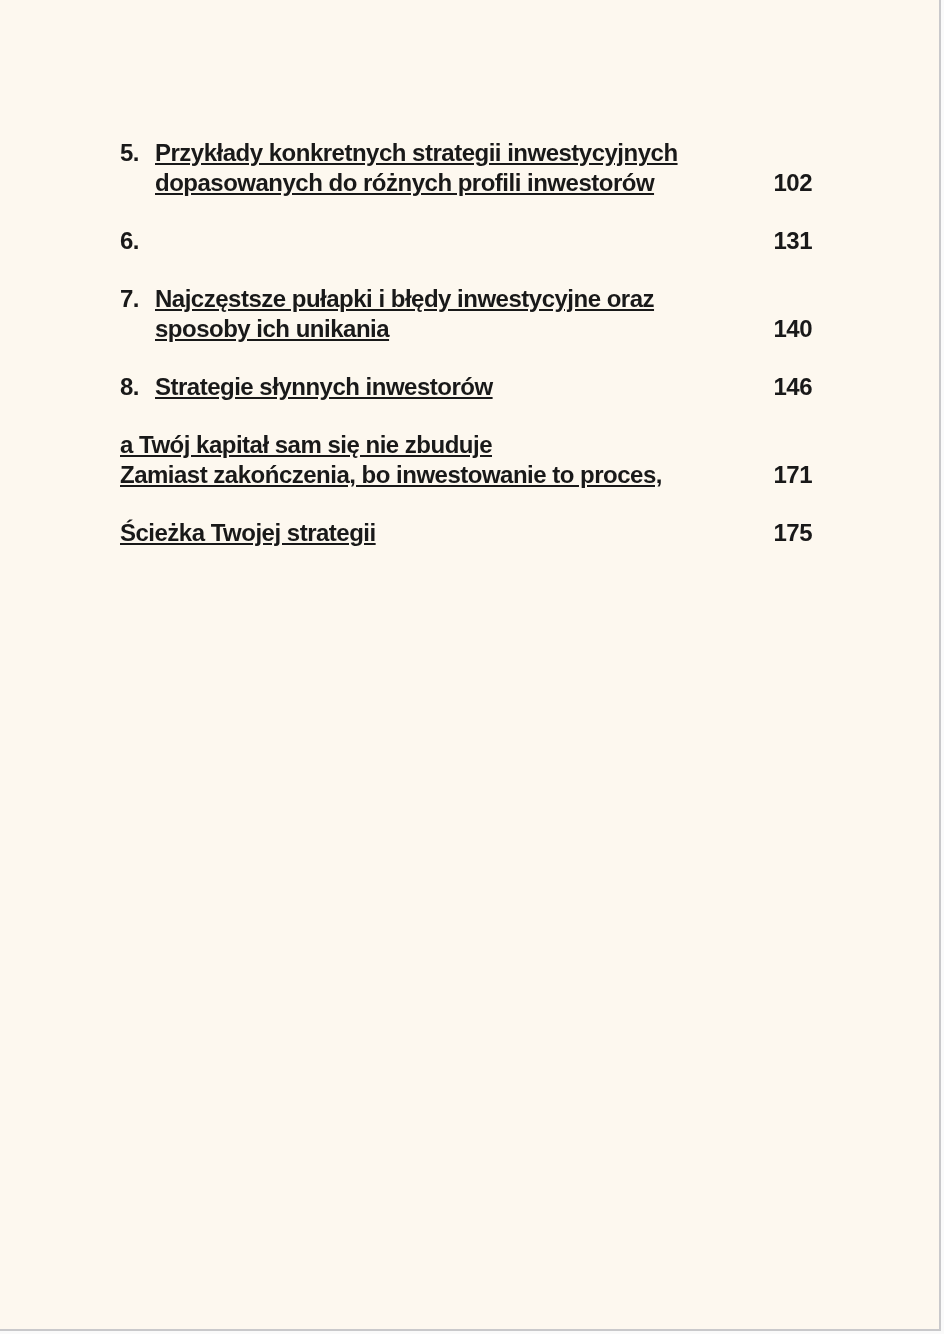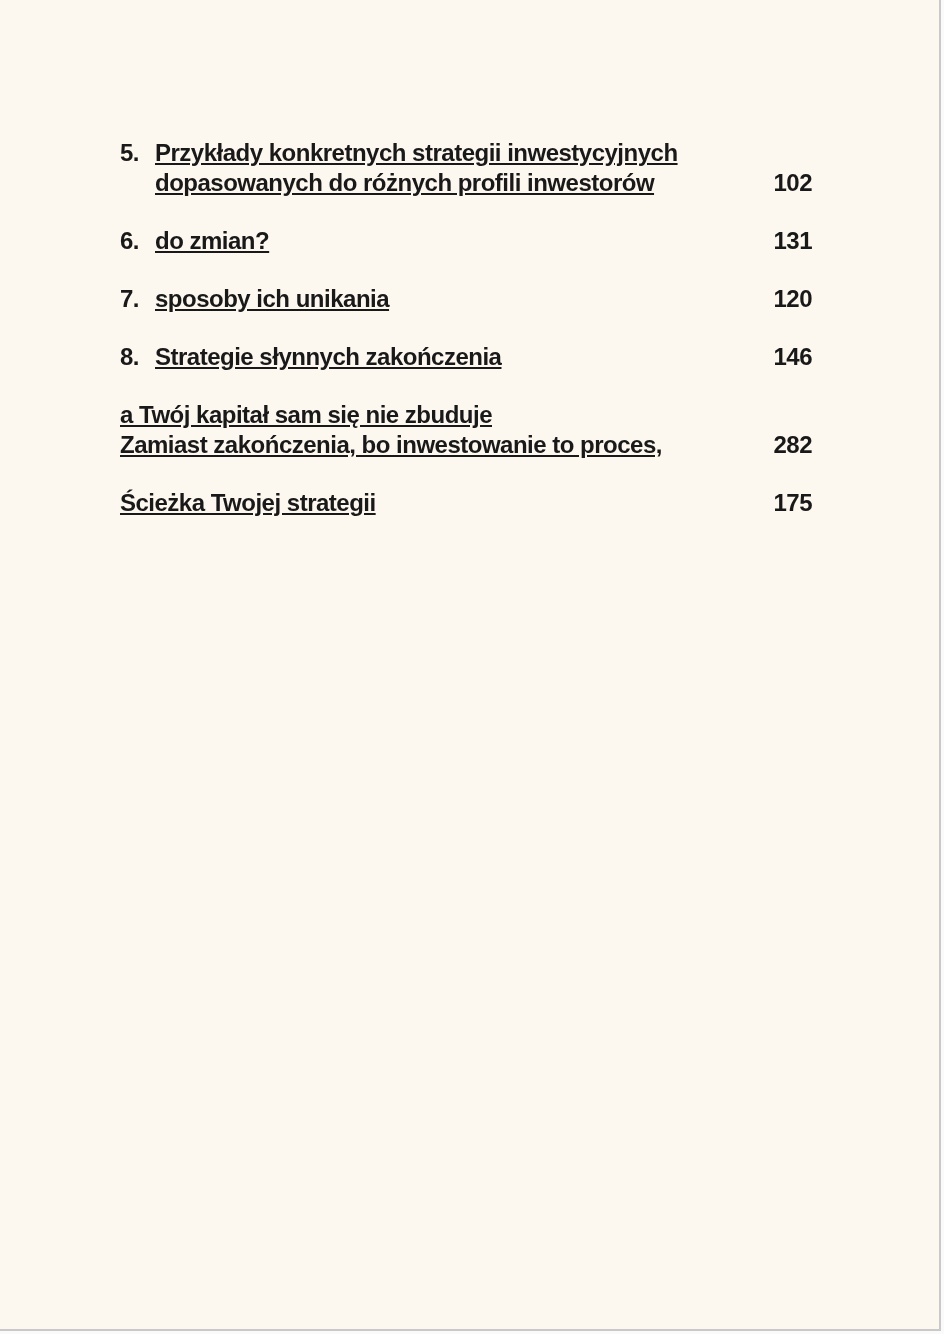--- a/index.html
+++ b/index.html
@@ -63,45 +63,45 @@
     <div class="entry-num">5.</div>
     <div class="entry-lines">
             <div>Przykłady konkretnych strategii inwestycyjnych</div>
             <div>dopasowanych do różnych profili inwestorów</div>
           </div>
     <div class="entry-page">102</div>
   </div>
         <div class="entry">
     <div class="entry-num">6.</div>
     <div class="entry-lines">
-            <div>do zmian?</div>
           </div>
     <div class="entry-page">131</div>
   </div>
         <div class="entry">
     <div class="entry-num">7.</div>
     <div class="entry-lines">
+            <div>Najczęstsze pułapki i błędy inwestycyjne oraz</div>
             <div>sposoby ich unikania</div>
           </div>
-    <div class="entry-page">120</div>
+    <div class="entry-page">140</div>
   </div>
         <div class="entry">
     <div class="entry-num">8.</div>
     <div class="entry-lines">
-            <div>Strategie słynnych zakończenia</div>
+            <div>Strategie słynnych inwestorów</div>
           </div>
     <div class="entry-page">146</div>
   </div>
         <div class="entry">
 
     <div class="entry-lines">
             <div>a Twój kapitał sam się nie zbuduje</div>
             <div>Zamiast zakończenia, bo inwestowanie to proces,</div>
           </div>
-    <div class="entry-page">282</div>
+    <div class="entry-page">171</div>
   </div>
         <div class="entry">
 
     <div class="entry-lines">
             <div>Ścieżka Twojej strategii</div>
           </div>
     <div class="entry-page">175</div>
   </div>
       </div>
   </div>

